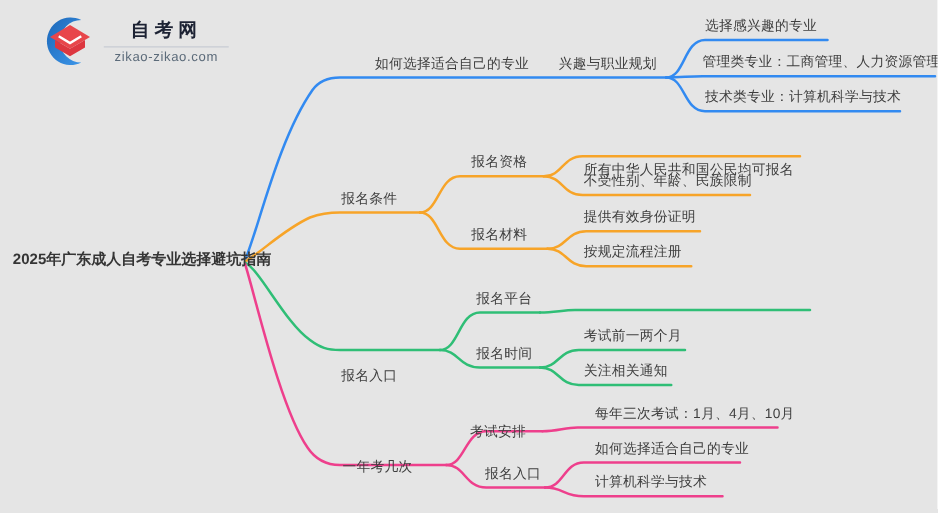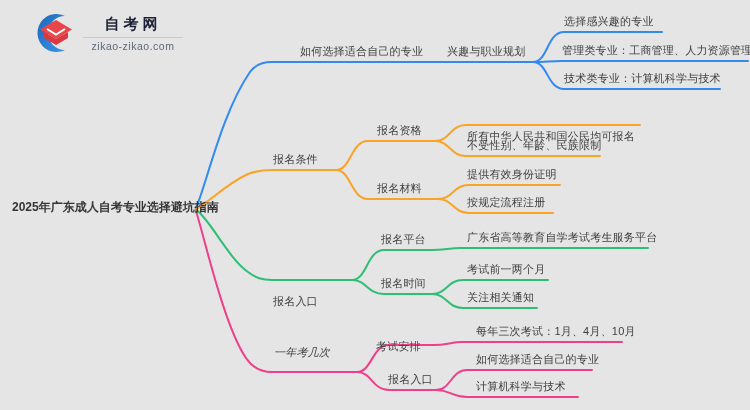--- a/index.html
+++ b/index.html
@@ -3,21 +3,21 @@
 <meta charset="utf-8">
 <style>
   html,body{margin:0;padding:0;background:#ffffff;}
   body{width:750px;height:410px;overflow:hidden;
        font-family:"Liberation Sans","DejaVu Sans",sans-serif;}
   .canvas{position:relative;width:750px;height:410px;background:#e5e5e5;}
   .lines{position:absolute;left:0;top:0;}
   .node{position:absolute;white-space:nowrap;font-size:11px;color:#3e3e3e;
         line-height:13px;letter-spacing:0.2px;}
   .root-node{font-size:12px;font-weight:700;color:#353535;width:217px;
-             text-align:left;letter-spacing:0;padding-left:12px;}
+             text-align:right;letter-spacing:0;}
   
   .logo{position:absolute;left:33px;top:11px;display:flex;align-items:center;}
   .logo-icon{width:44px;height:44px;flex:0 0 auto;}
   .logo-text{margin-left:6px;}
   .logo-name{font-size:15px;font-weight:700;color:#1c2233;letter-spacing:4px;
              text-align:center;}
   .logo-divider{height:1px;background:#c7ccd4;margin:3px 0 2px 0;width:100px;}
   .logo-url{font-size:10.5px;color:#5c6b7a;letter-spacing:0.5px;text-align:center;}
 </style>
 </head>
@@ -94,25 +94,24 @@
   <div class="node" style="left:273px;top:153px;">报名条件</div>
   <div class="node" style="left:377px;top:124px;">报名资格</div>
   <div class="node" style="left:467px;top:108px;margin-top:22px;">所有中华人民共和国公民均可报名</div>
   <div class="node" style="left:467px;top:139px;">不受性别、年龄、民族限制</div>
   <div class="node" style="left:377px;top:182px;">报名材料</div>
   <div class="node" style="left:467px;top:168px;">提供有效身份证明</div>
   <div class="node" style="left:467px;top:196px;">按规定流程注册</div>
 
   <div class="node" style="left:273px;top:263px;margin-top:32px;">报名入口</div>
   <div class="node" style="left:381px;top:233px;">报名平台</div>
-  <div class="node" style="left:467px;top:231px;">广东省高等教育自学考试考生服务平台</div>
   <div class="node" style="left:381px;top:277px;">报名时间</div>
   <div class="node" style="left:467px;top:263px;">考试前一两个月</div>
   <div class="node" style="left:467px;top:291px;">关注相关通知</div>
 
-  <div class="node" style="left:274px;top:346px;font-style:italic;">一年考几次</div>
+  <div class="node" style="left:274px;top:368px;">一年考几次</div>
   <div class="node" style="left:376px;top:328px;margin-top:12px;">考试安排</div>
   <div class="node" style="left:476px;top:325px;">每年三次考试：1月、4月、10月</div>
   <div class="node" style="left:388px;top:373px;">报名入口</div>
   <div class="node" style="left:476px;top:353px;">如何选择适合自己的专业</div>
   <div class="node" style="left:476px;top:380px;">计算机科学与技术</div>
 
 </div>
 
 </body></html>

